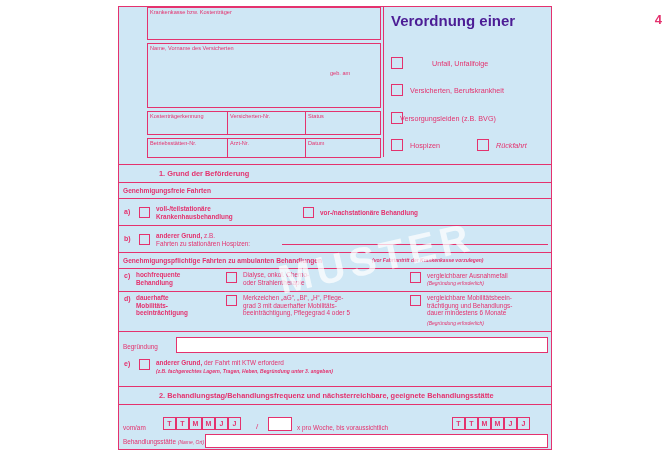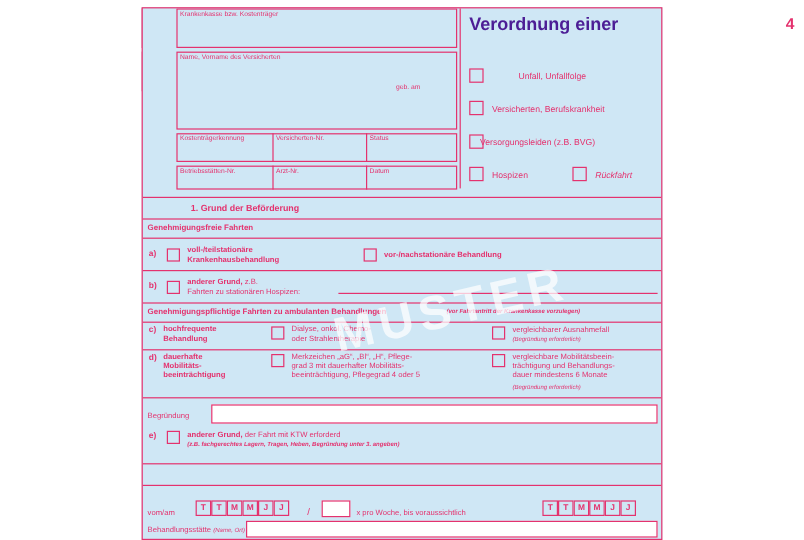--- a/index.html
+++ b/index.html
@@ -173,20 +173,21 @@
   <div class="whitebox" style="left:176px;top:337px;width:372px;height:16px;"></div>
 
   <div class="rowlet" style="left:124px;top:360px;">e)</div>
   <div class="cb cbsm" style="left:139px;top:359px;"></div>
   <div class="txt" style="left:156px;top:359px;width:330px;">
     <span class="bold">anderer Grund,</span><span> der Fahrt mit KTW erforderd</span>
   </div>
   <div class="tiny" style="left:156px;top:369px;font-weight:bold;">(z.B. fachgerechtes Lagern, Tragen, Heben, Begründung unter 3. angeben)</div>
 
   <div class="hr" style="top:386px;"></div>
+  <div class="sect" style="top:391px;left:123px;">2. Behandlungstag/Behandlungsfrequenz und nächsterreichbare, geeignete Behandlungsstätte</div>
   <div class="hr" style="top:404px;"></div>
 
   <div class="txt" style="left:123px;top:424px;">vom/am</div>
   <div class="cells" style="left:163px;top:417px;">
     <div class="cell">T</div>
     <div class="cell">T</div>
     <div class="cell">M</div>
     <div class="cell">M</div>
     <div class="cell">J</div>
     <div class="cell">J</div>

